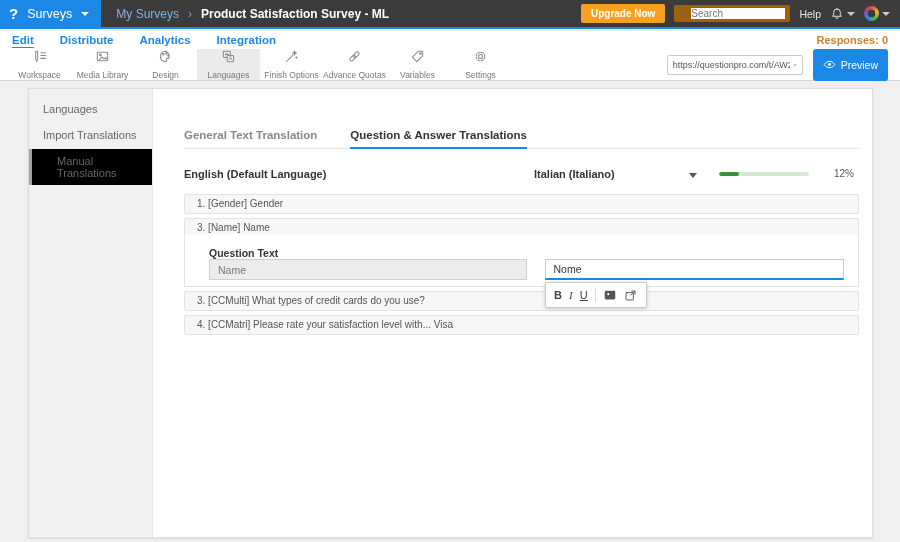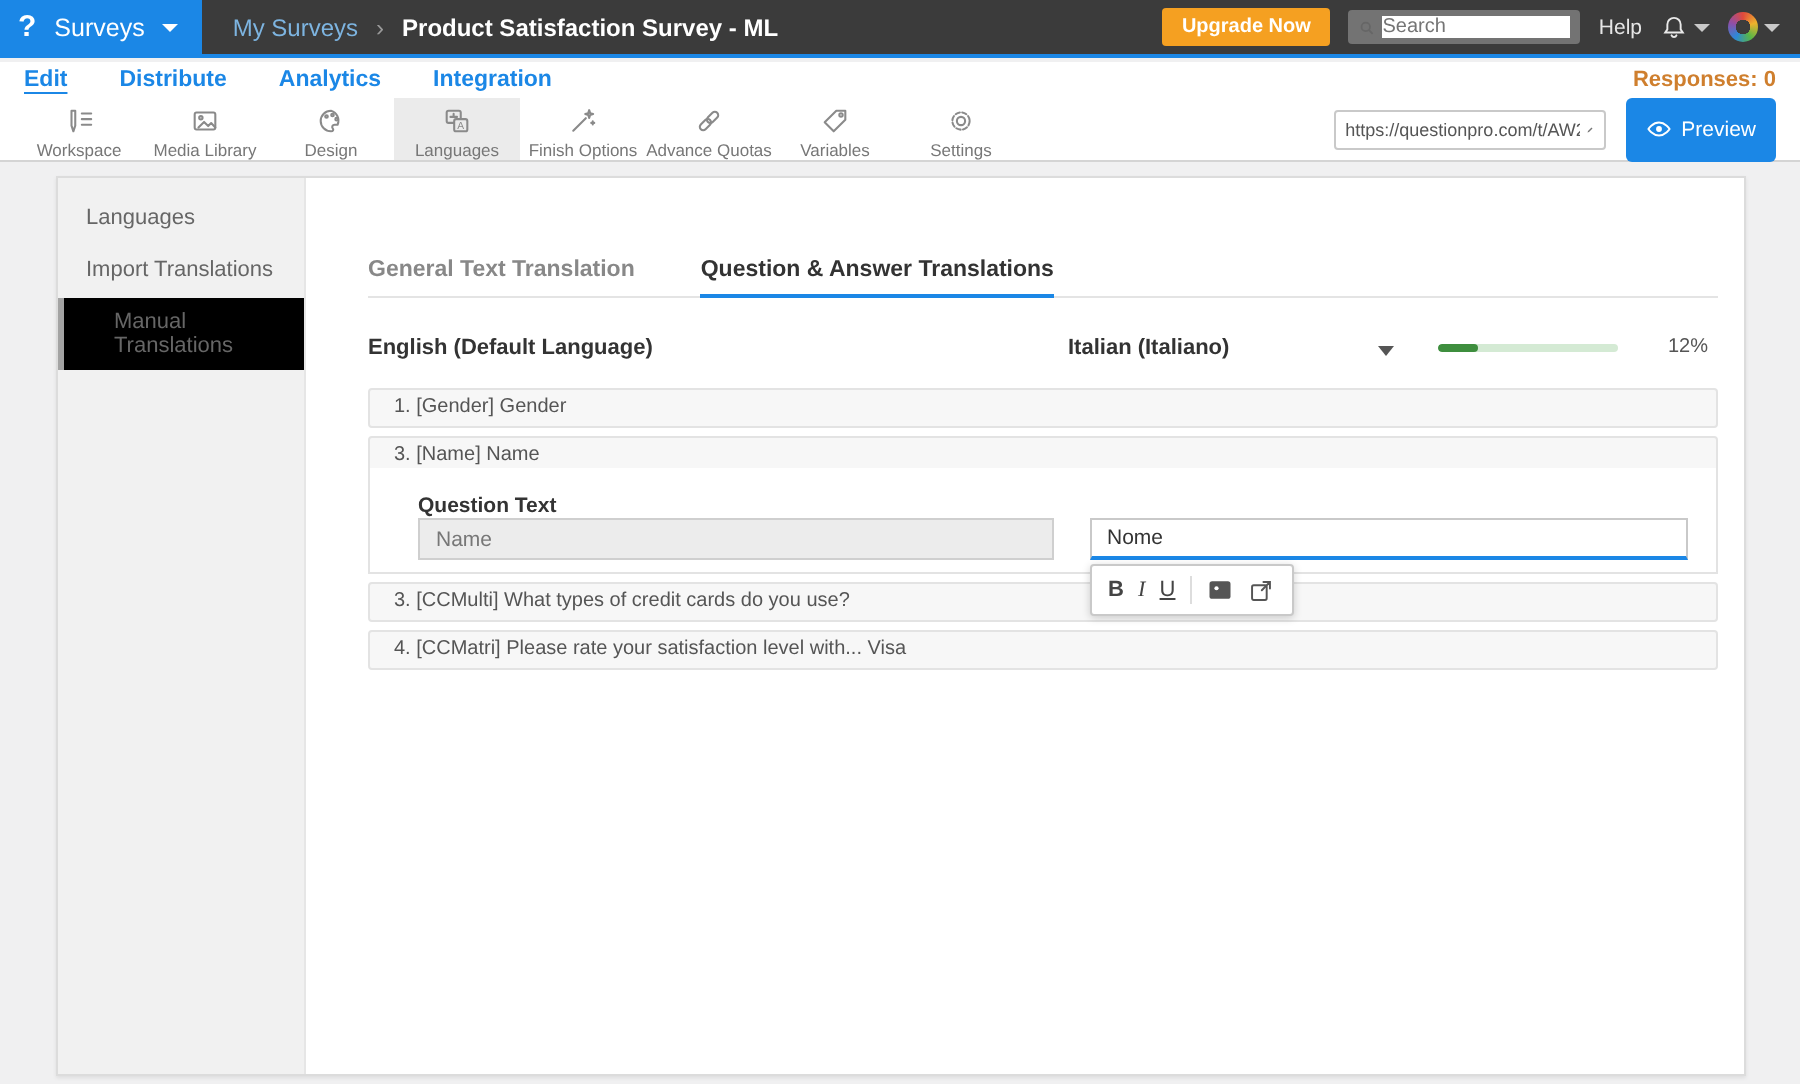--- a/index.html
+++ b/index.html
@@ -22,42 +22,42 @@
   .brand-label { font-size:12.5px; }
   .caret-dn-w { width:0; height:0; border-left:4px solid transparent; border-right:4px solid transparent; border-top:4px solid #fff; }
   .caret-dn-g { width:0; height:0; border-left:4px solid transparent; border-right:4px solid transparent; border-top:4px solid #c9c9c9; }
   .breadcrumb { display:flex; align-items:center; gap:9px; margin-left:15px; }
   .bc-parent { color:#7db4e0; font-size:12px; }
   .bc-sep { color:#9a9a9a; font-size:12px; }
   .bc-current { color:#fff; font-size:12px; font-weight:bold; }
   .topbar-right { margin-left:auto; display:flex; align-items:center; gap:9px; padding-right:10px; }
   .upgrade-btn { background:#f5a021; color:#fff; font-size:10px; font-weight:bold;
     padding:4px 10px; border-radius:2px; border:none; cursor:pointer; }
-  .search-box { background:#737373; border-radius:2px; width:116px; height:17px;
+  .search-box { background:#a16207; border-radius:2px; width:116px; height:17px;
     display:flex; align-items:center; gap:3px; padding:0 5px; }
   .search-box input { border:none; outline:none; width:100%; font-size:10px; color:#333;
     font-family:"Liberation Sans", sans-serif; }
   .help-label { color:#e6e6e6; font-size:10.5px; }
   .icon-btn { display:flex; align-items:center; gap:3px; }
   .avatar { width:15px; height:15px; border-radius:50%;
     background: radial-gradient(circle,#3c3c3c 0 34%, transparent 35%),
                 conic-gradient(#e0493c,#eeb22c,#58b647,#2d88d8,#8e4fa8,#e0493c); }
 
   
   .navrow { position:absolute; top:31px; left:0; right:0; height:18px; background:#fff;
     display:flex; align-items:center; gap:26px; padding:0 12px; }
   .nav-item { color:#1b87e6; font-size:11.5px; font-weight:600; cursor:pointer; }
   .nav-item.active { text-decoration:underline; text-underline-offset:3px; }
   .responses { margin-left:auto; color:#cf7f2e; font-size:11px; font-weight:600; }
 
   
   .toolbar { position:absolute; top:49px; left:0; right:0; height:32px; background:#fff;
     border-bottom:1px solid #d4d4d4; display:flex; align-items:stretch; padding-left:8px; }
   .tool { width:63px; display:flex; flex-direction:column; align-items:center;
-    justify-content:flex-end; gap:2px; cursor:pointer; }
+    justify-content:space-between; gap:2px; cursor:pointer; }
   .tool.active { background:#ebebeb; }
   .tool svg { width:15px; height:15px; stroke:#8a8a8a; fill:none; stroke-width:1.1;
     stroke-linecap:round; stroke-linejoin:round; }
   .tlabel { font-size:8.5px; color:#777; white-space:nowrap; }
   .toolbar-right { margin-left:auto; display:flex; align-items:center; gap:10px; padding-right:12px; }
   .url-box { width:136px; height:20px; border:1px solid #c9c9c9; border-radius:2px;
     background:#fff; display:flex; align-items:center; padding:0 5px; gap:3px; }
   .url-box input { border:none; outline:none; flex:1; font-size:9px; color:#555;
     font-family:"Liberation Sans", sans-serif; background:transparent; }
   .preview-btn { background:#1b87e6; border:none; color:#fff; height:21px; border-radius:3px;

